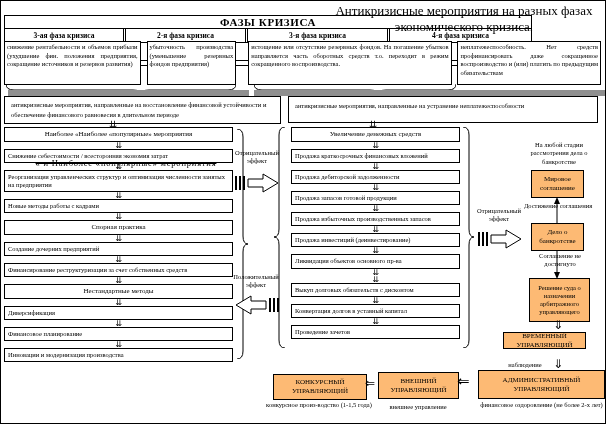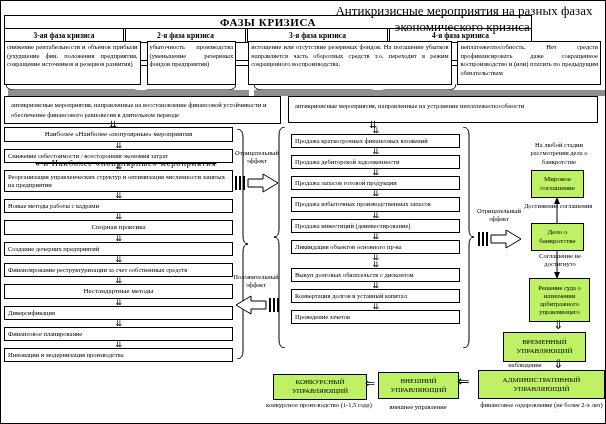--- a/index.html
+++ b/index.html
@@ -41,26 +41,26 @@
   .bconn{font-size:10px;top:119px;}
   
   .overlay{left:16px;top:157px;width:218px;font-weight:normal;font-size:8.5px;text-align:center;
            text-decoration:line-through;letter-spacing:.8px;white-space:nowrap;z-index:6;}
   
   .efflbl{text-align:center;font-size:6.5px;line-height:1.3;z-index:3;}
   .neg-left{left:231px;top:148px;width:50px;}
   .pos{left:228px;top:272px;width:54px;}
   .neg-right{left:472px;top:206px;width:52px;}
   
-  .fbox{border:1px solid #000;background:#bef264;box-sizing:border-box;display:flex;align-items:center;
+  .fbox{border:1px solid #000;background:#fdba74;box-sizing:border-box;display:flex;align-items:center;
         justify-content:center;text-align:center;font-size:7px;line-height:1.25;z-index:2;}
   .f-mir{left:530px;top:169px;width:53px;height:28px;}
   .f-delo{left:530px;top:222px;width:53px;height:28px;}
   .f-court{left:528px;top:277px;width:61px;height:44px;font-size:6.5px;}
-  .f-vrem{left:502px;top:331px;width:83px;height:30px;}
+  .f-vrem{left:502px;top:331px;width:83px;height:17px;}
   .f-admin{left:477px;top:369px;width:127px;height:29px;}
   .f-vnesh{left:377px;top:371px;width:81px;height:27px;}
   .f-konk{left:272px;top:373px;width:94px;height:26px;}
   .flbl{text-align:center;font-size:6.5px;line-height:1.3;z-index:3;}
   .any-stage{left:518px;top:140px;width:80px;}
   .agree{left:520px;top:201px;width:74px;}
   .fail{left:524px;top:251px;width:70px;}
   .nabl{left:498px;top:360px;width:52px;}
   .cap-admin{left:477px;top:400px;width:127px;}
   .cap-vnesh{left:367px;top:402px;width:100px;}
@@ -134,20 +134,21 @@
     <div class="box">Диверсификация</div>
     <div class="vconn">⇊</div>
     <div class="box">Финансовое планирование</div>
     <div class="vconn">⇊</div>
     <div class="box">Инновации и модернизация производства</div>
   </div>
 
   <div class="abs overlay">« и Наиболее «популярные» мероприятия</div>
 
   <div class="abs col col-mid">
+    <div class="box c">Увеличение денежных средств</div>
     <div class="vconn">⇊</div>
     <div class="box">Продажа краткосрочных финансовых вложений</div>
     <div class="vconn">⇊</div>
     <div class="box">Продажа дебиторской задолженности</div>
     <div class="vconn">⇊</div>
     <div class="box">Продажа запасов готовой продукции</div>
     <div class="vconn">⇊</div>
     <div class="box">Продажа избыточных производственных запасов</div>
     <div class="vconn">⇊</div>
     <div class="box">Продажа инвестиций (деинвестирование)</div>

